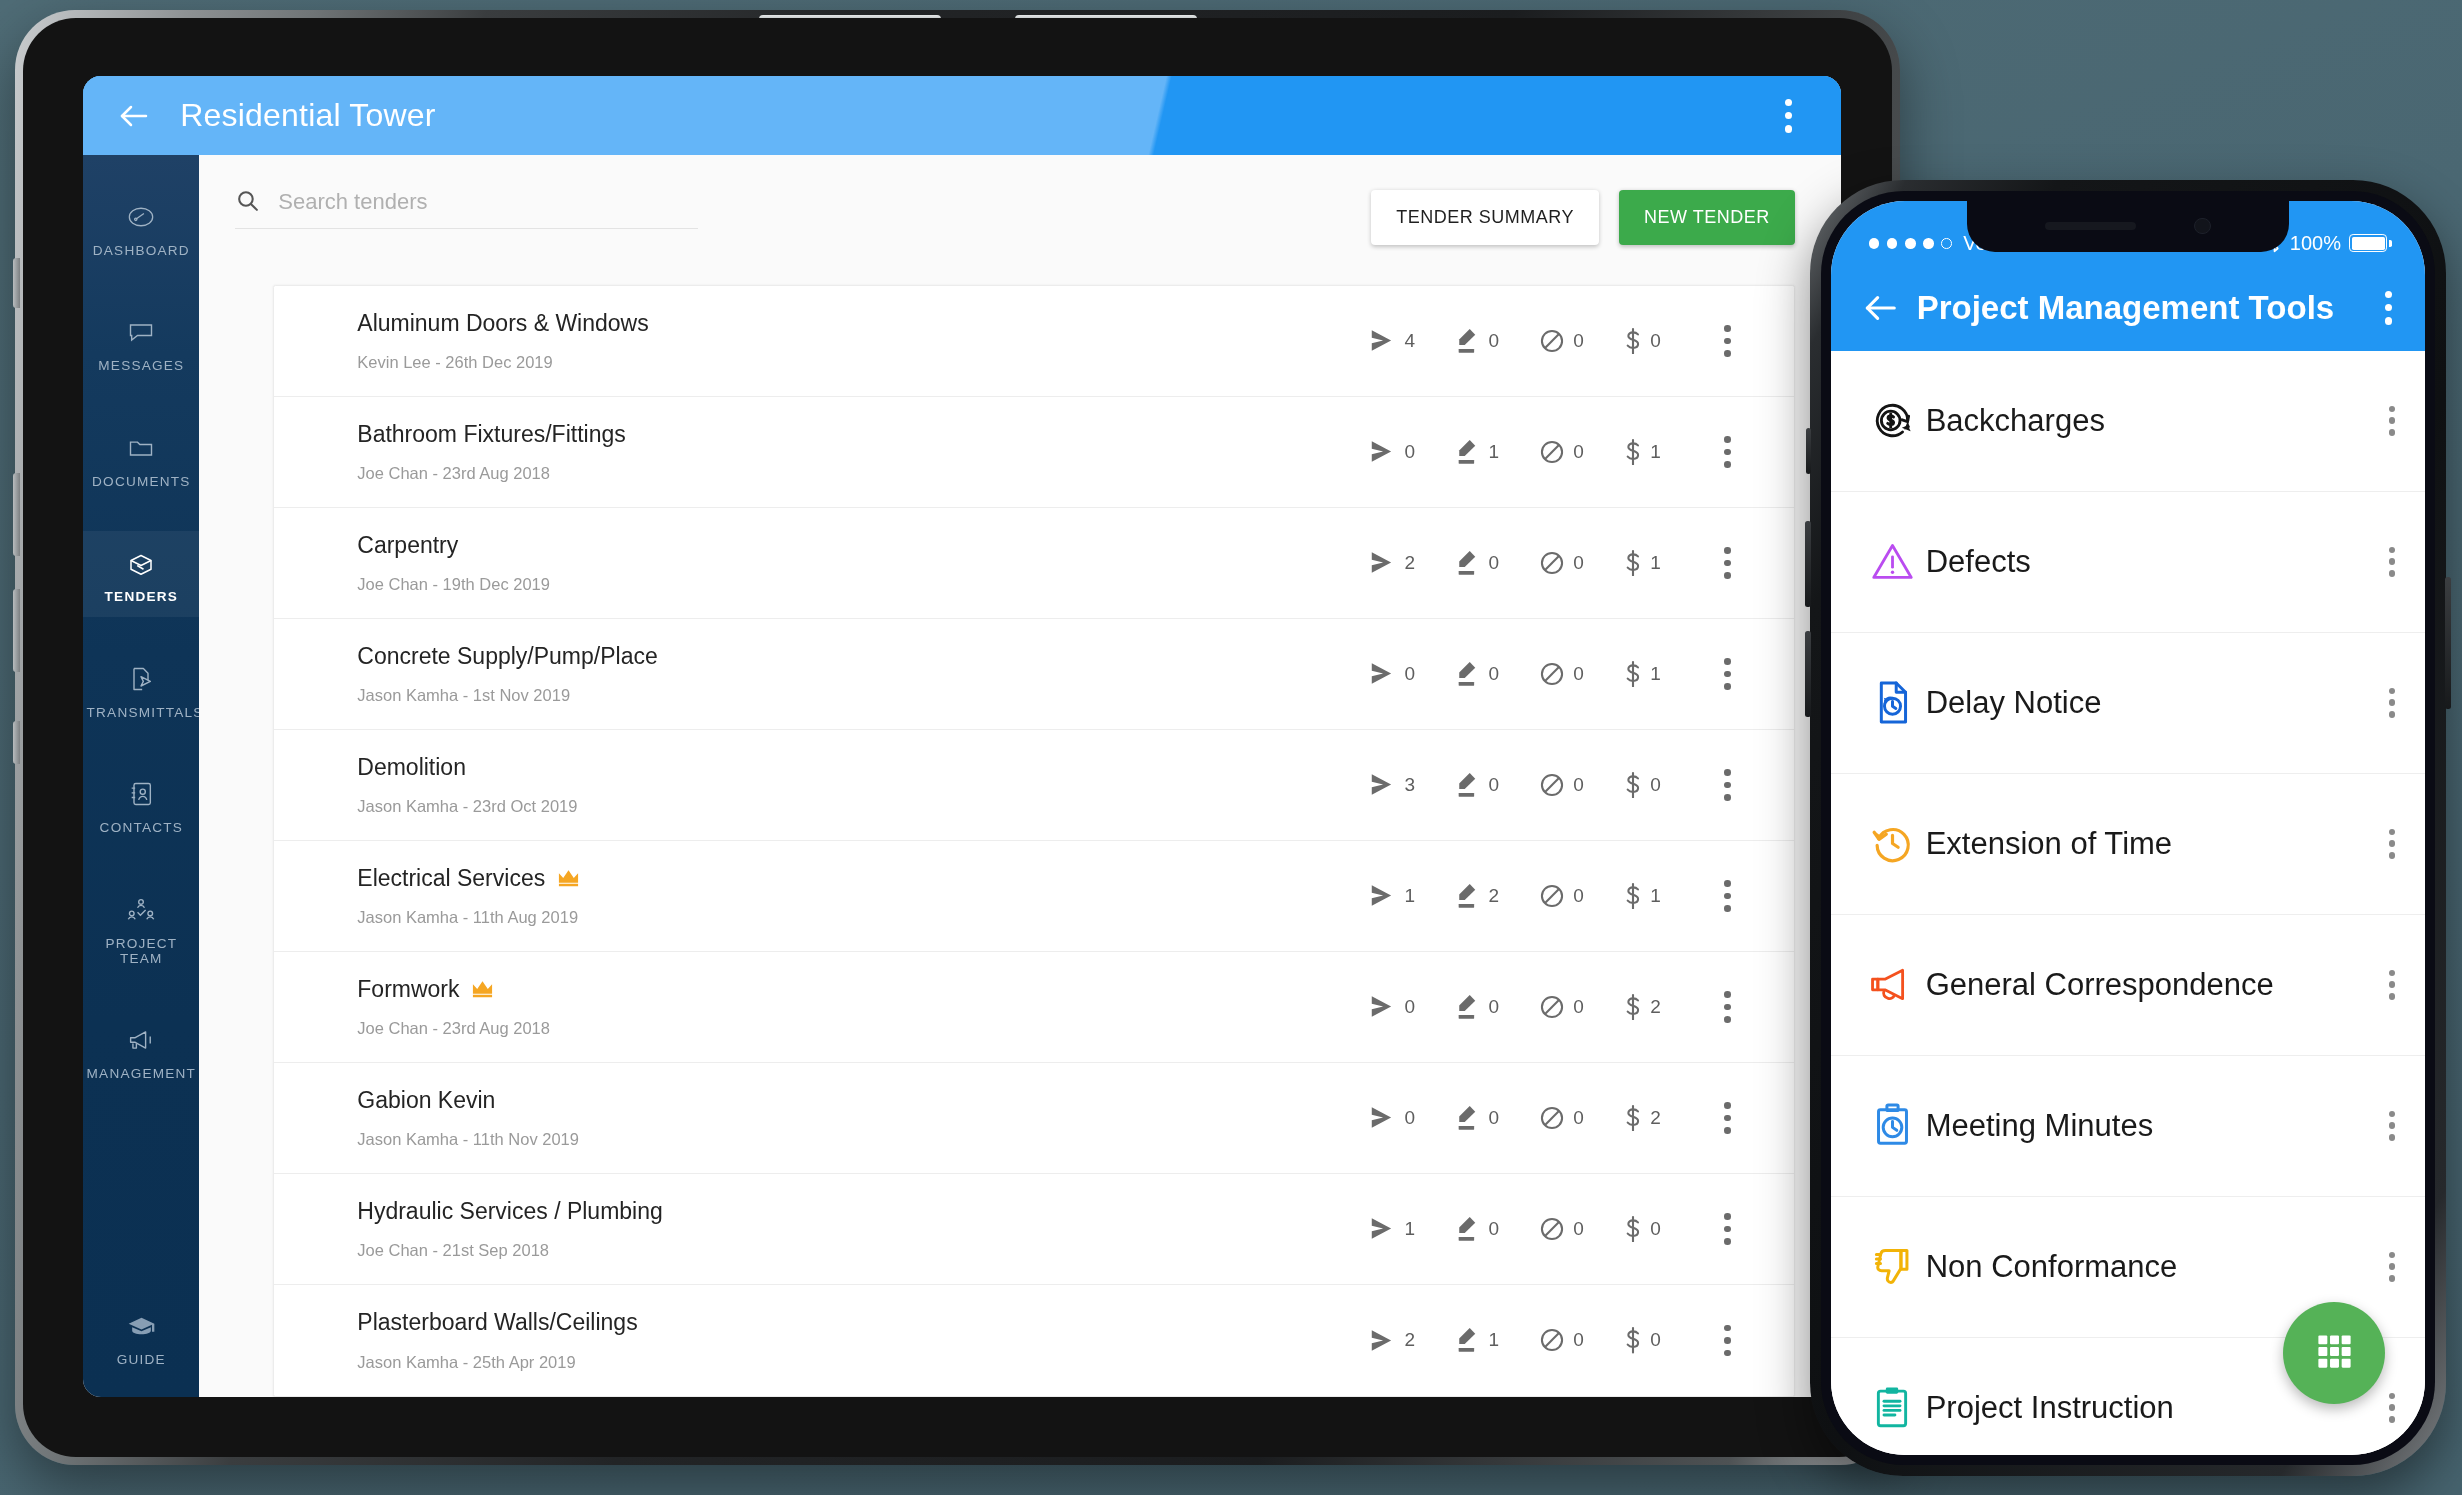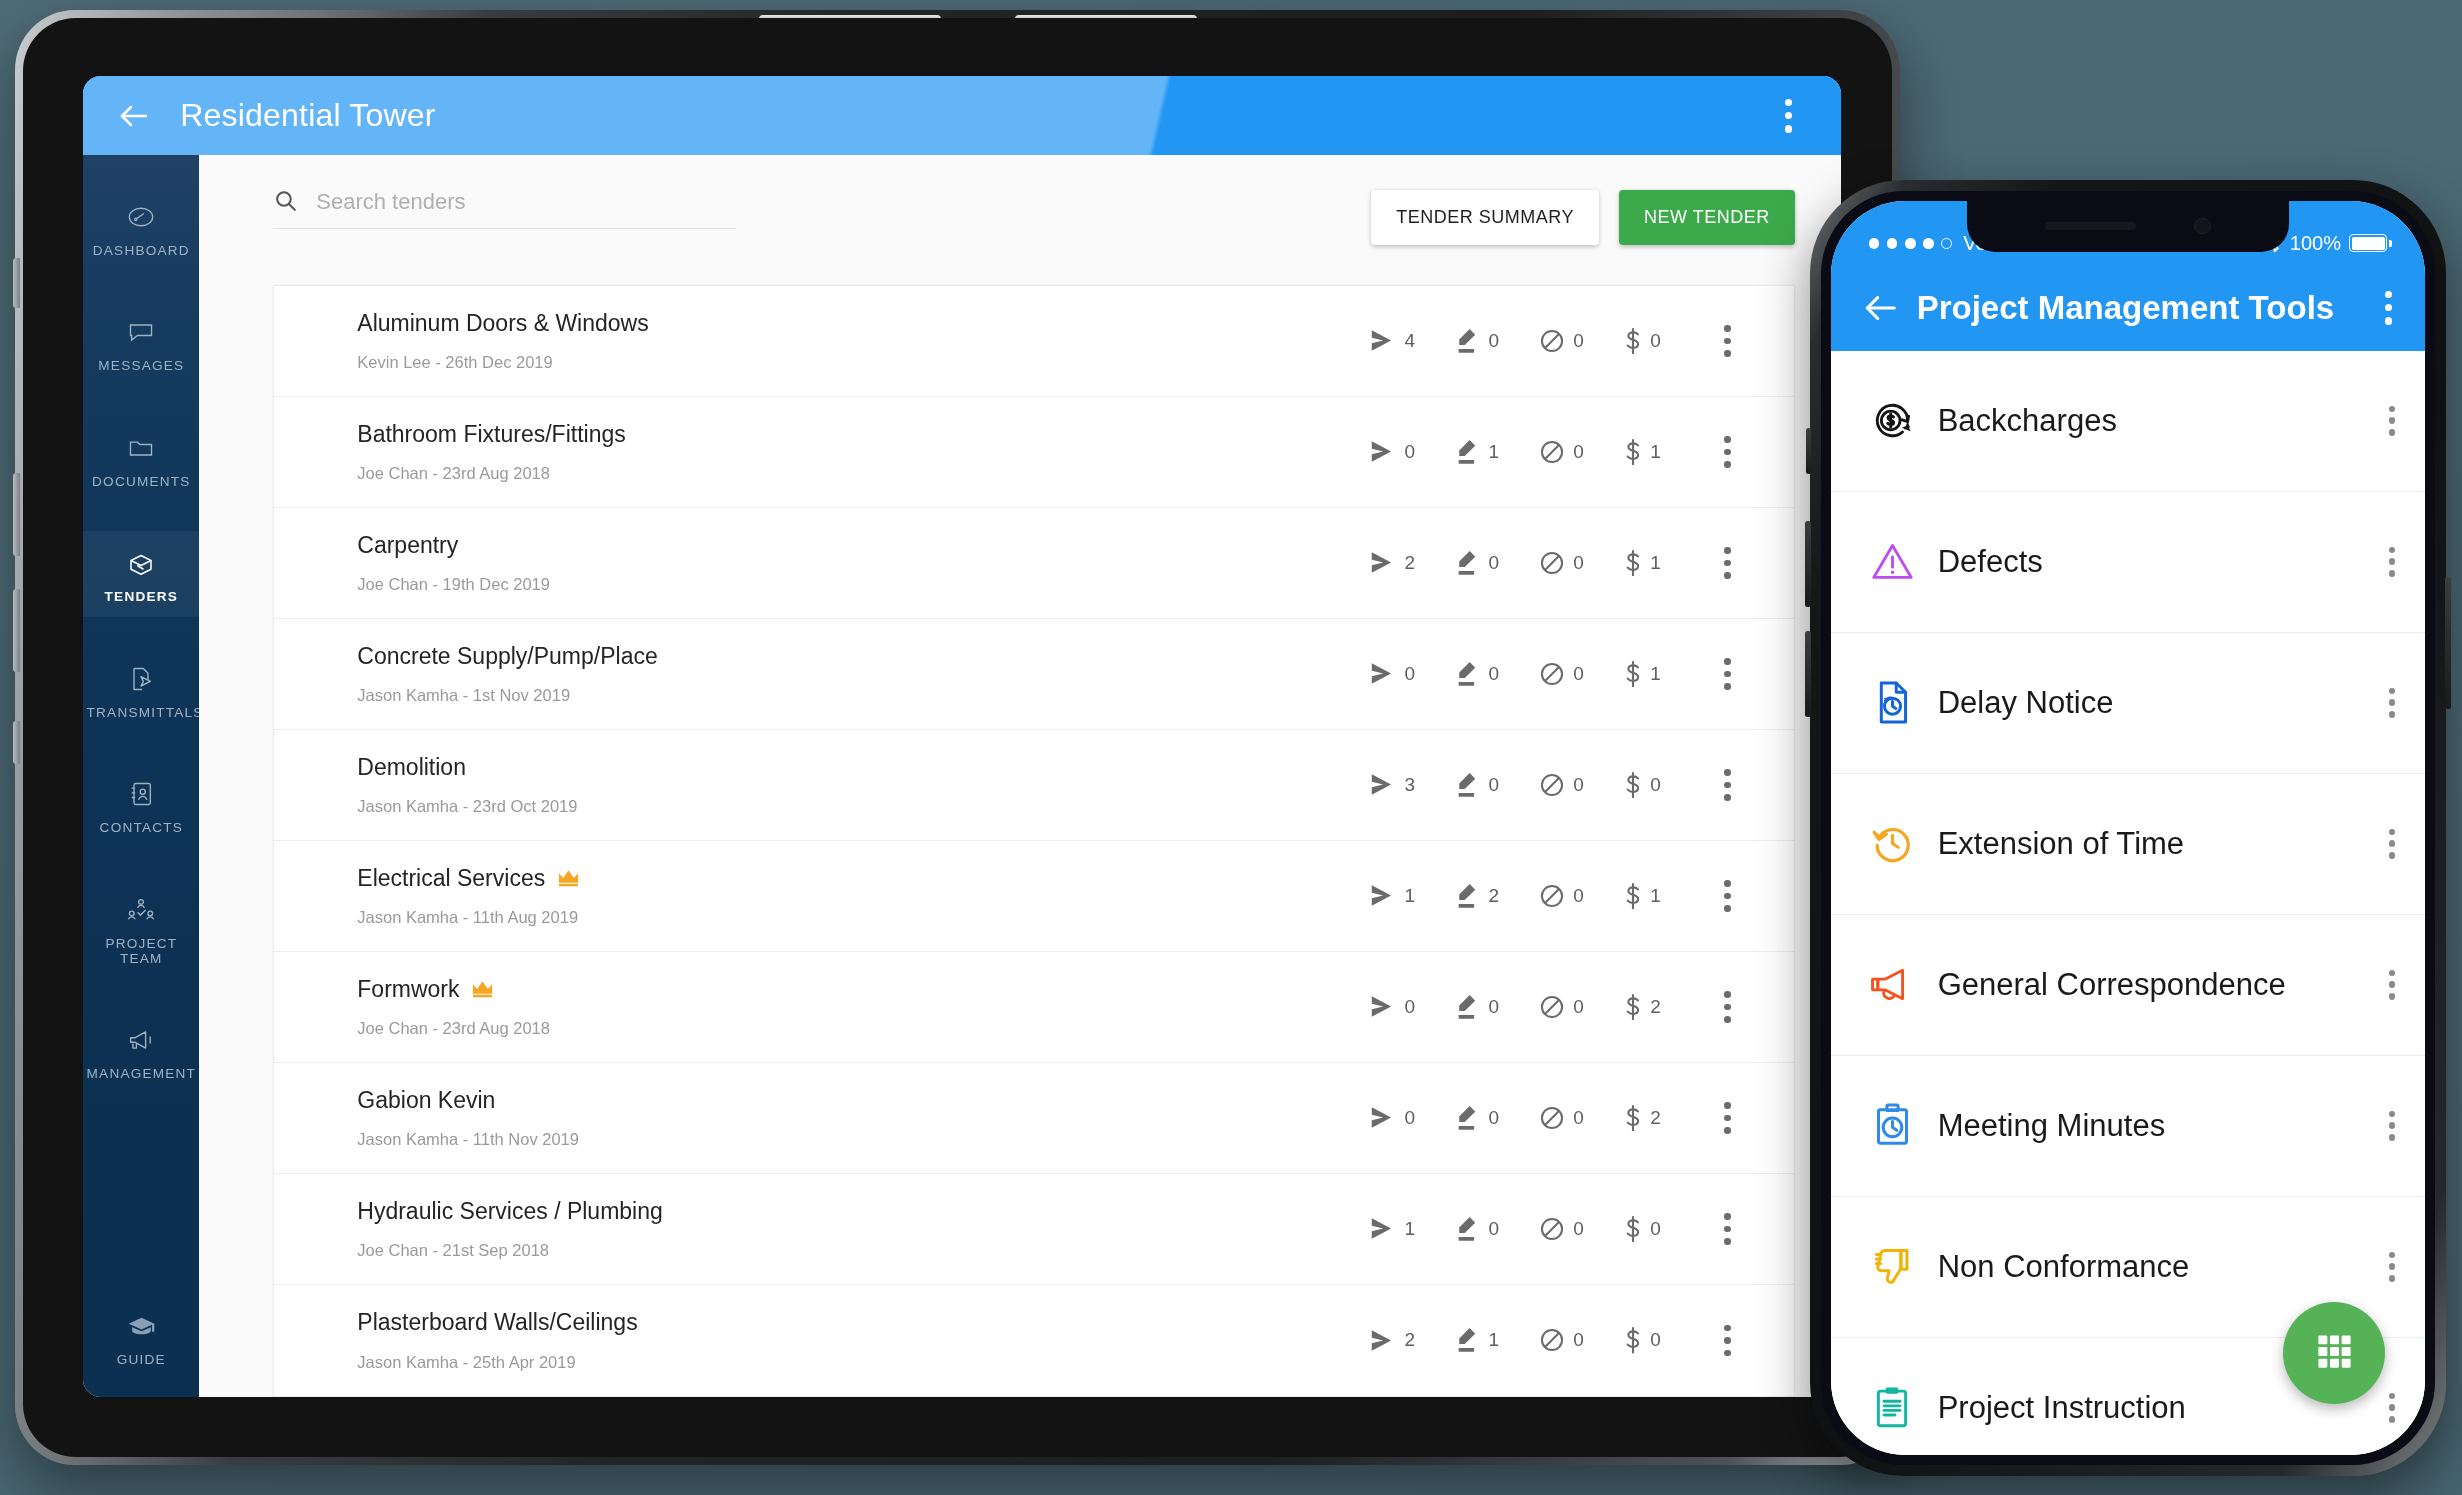--- a/index.html
+++ b/index.html
@@ -111,21 +111,21 @@
     font-size: 13.6px; letter-spacing: 1.2px;
     color: #9fb2c4; font-weight: 500;
   }
   .side-item.active .lbl { color: #ffffff; font-weight: 700; }
   #side-guide { margin-top: auto; padding-bottom: 30px; }
   #side-guide .ico svg { opacity: .95; }
 
   
   #content { flex: 1; background: #fafafa; position: relative; min-width: 0; }
 
-  #toolbar { display:flex; align-items: flex-start; padding: 33px 46px 0 74px; }
+  #toolbar { display:flex; align-items: flex-start; padding: 33px 46px 0 36px; }
   #search-wrap { display:flex; align-items:center; width: 463px; padding-bottom: 11.6px; border-bottom: 1.7px solid #e3e3e3; }
   #search-icon { margin-right: 18px; color: #5c5c5c; }
   #search-input {
     border: none; outline: none; background: transparent;
     font-family: "Liberation Sans", sans-serif;
     font-size: 22px; color: #333; width: 100%;
   }
   #search-input::placeholder { color: #b0b0b0; }
   #toolbar-actions { margin-left: auto; display:flex; gap: 20px; padding-top: 1.7px; }
   .btn {
@@ -229,21 +229,21 @@
   #phone-kebab span { width:7.4px;height:7.4px;border-radius:50%;background:#fff;display:block; }
 
   #phone-list { flex: 1; background:#fff; overflow:hidden; }
   .pm-row {
     height: 141px; display:flex; align-items:center;
     padding: 0 30px 0 36px;
     border-bottom: 0.8px solid #eeeeee;
     cursor:pointer;
   }
   .pm-ico { width: 51px; flex:0 0 51px; display:flex; align-items:center; justify-content:center; }
-  .pm-label { font-size: 31px; color:#1a1a1a; margin-left: 20px; white-space:nowrap; }
+  .pm-label { font-size: 31px; color:#1a1a1a; margin-left: 8px; white-space:nowrap; }
   .pm-kebab { margin-left:auto; display:flex; flex-direction:column; gap:5px; align-items:center; cursor:pointer; }
   .pm-kebab span { width:6.6px;height:6.6px;border-radius:50%;background:#8a8a8a;display:block; }
 
   #fab {
     position:absolute; right: 40px; bottom: 51px;
     width: 102px; height: 102px; border-radius: 50%;
     background: #55b257; color:#fff;
     display:flex; align-items:center; justify-content:center;
     box-shadow: 0 5px 13.2px rgba(0,0,0,.28);
     cursor:pointer; z-index: 12;

